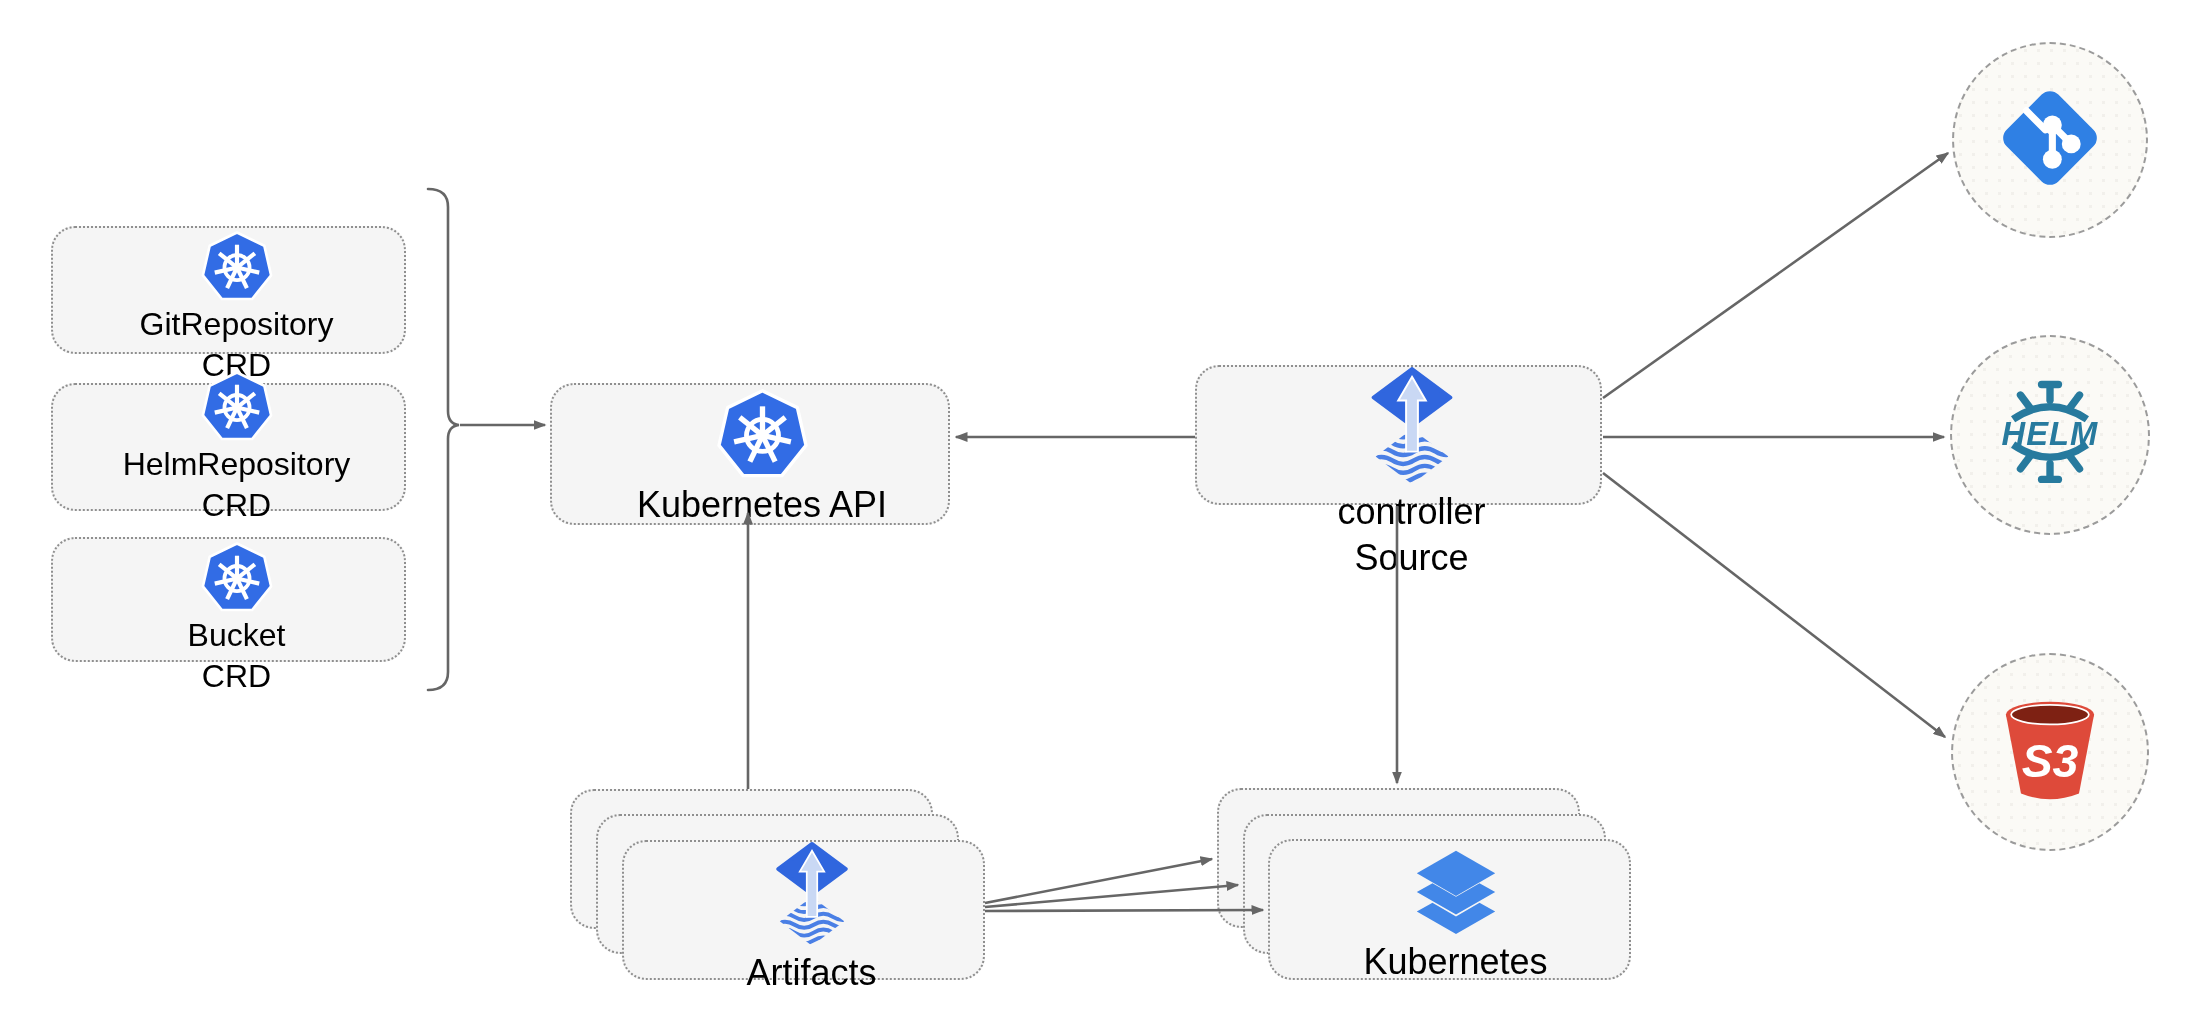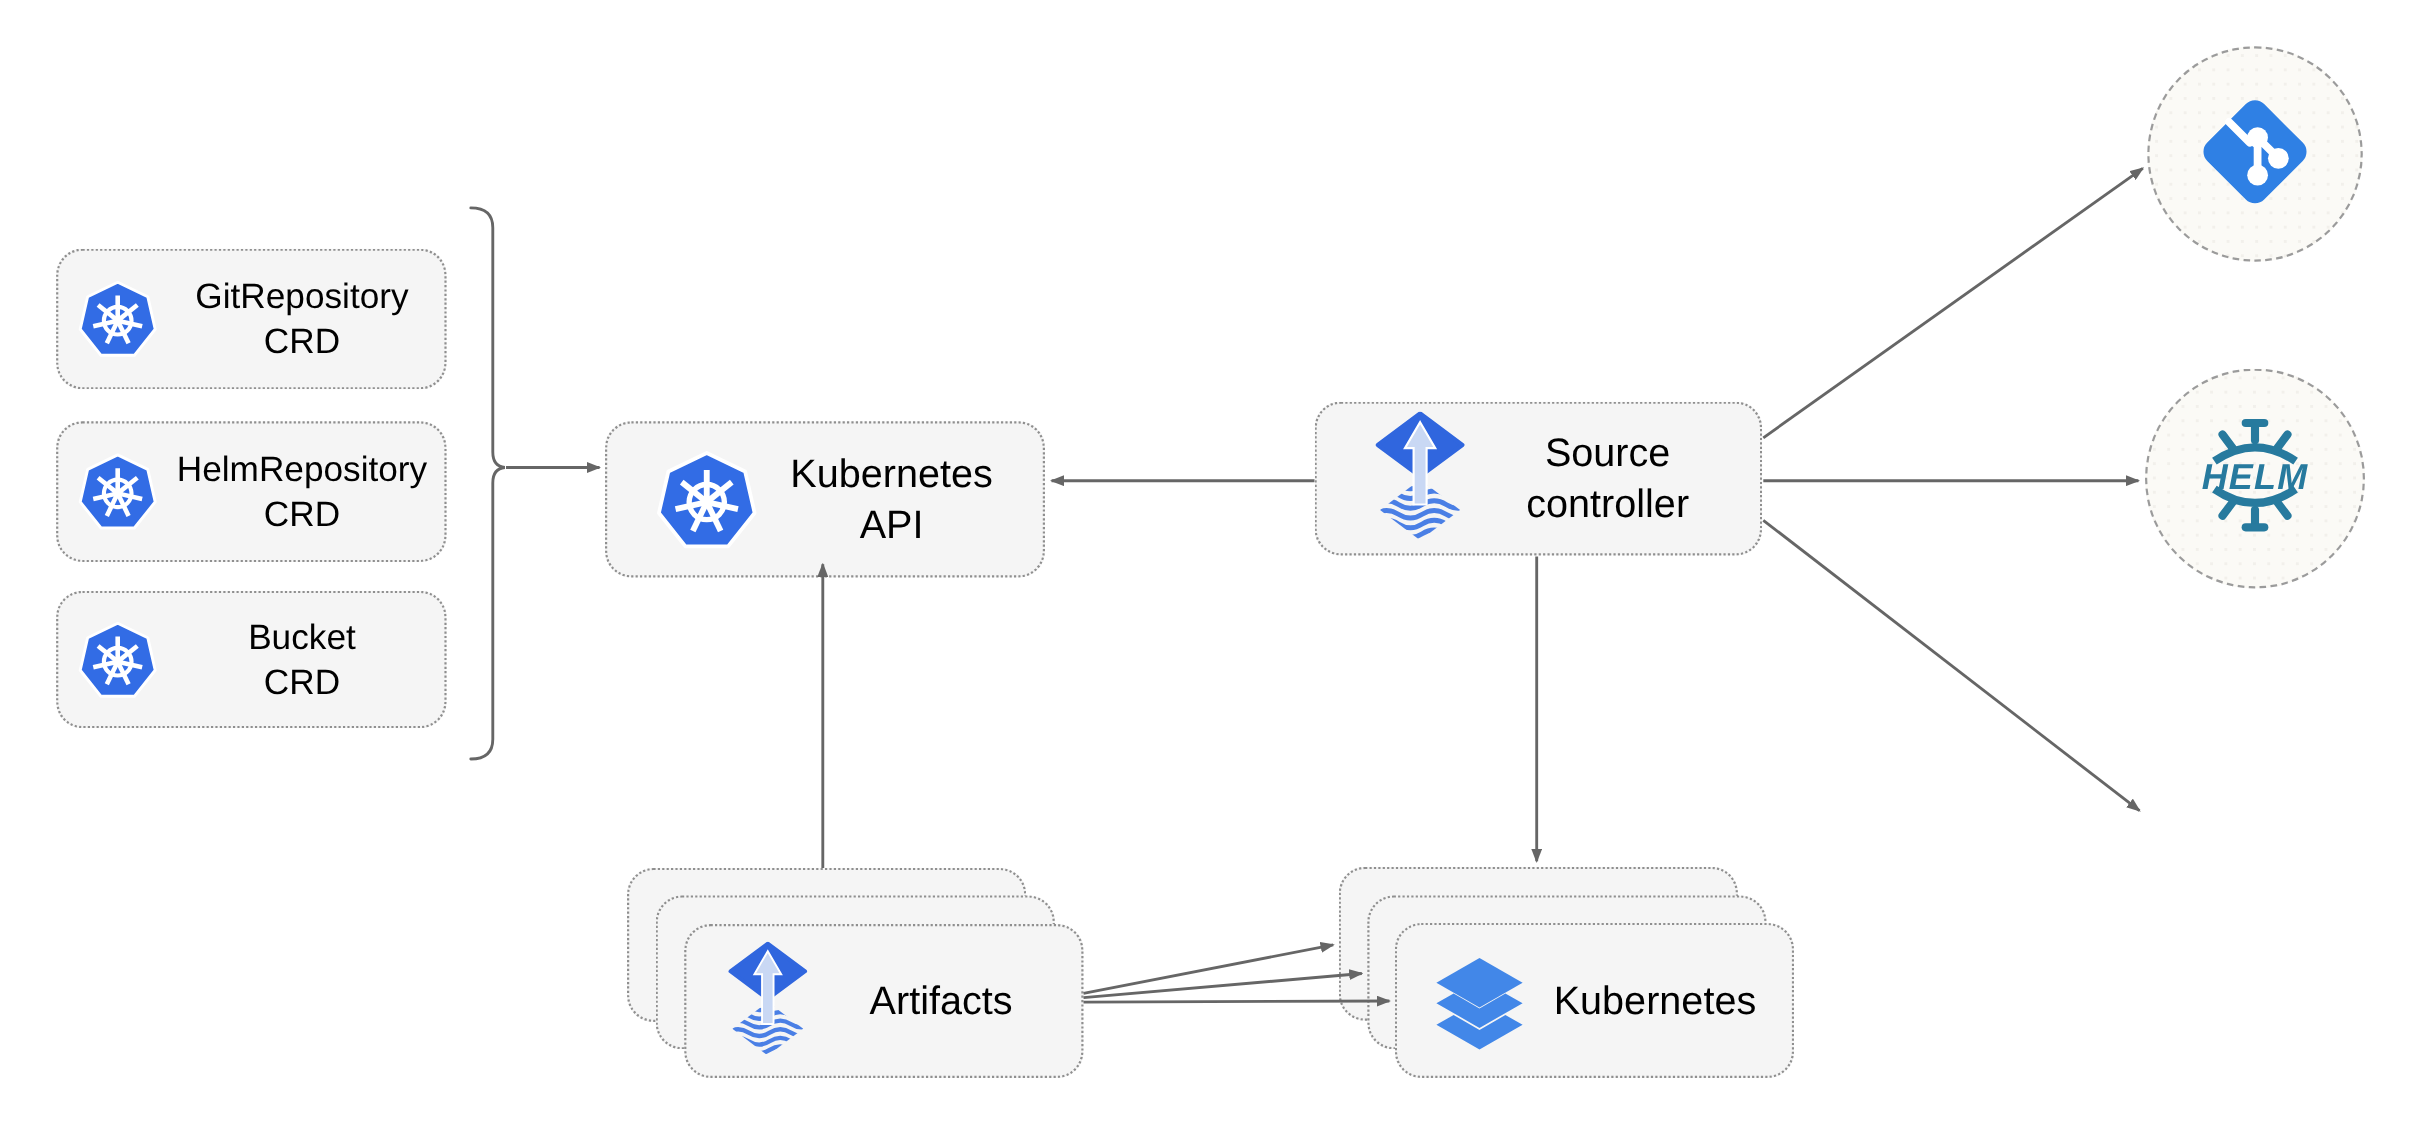--- a/index.html
+++ b/index.html
@@ -4,21 +4,21 @@
 <style>
   html,body{margin:0;padding:0;background:#ffffff;}
   #canvas{
     position:relative;width:2196px;height:1030px;background:#ffffff;overflow:hidden;
     font-family:"Liberation Sans", sans-serif;color:var(--text-color,#000);
   }
   .node{
     position:absolute;background:var(--box-fill,#f5f5f5);
     border:2.5px dotted var(--box-border,#8f8f8f);
     border-radius:24px;box-sizing:border-box;
-    display:flex;align-items:center;
+    display:flex;align-items:center;flex-direction:column;
   }
   .node .icon{flex:0 0 auto;display:flex;align-items:center;justify-content:center;}
   .node .lbl{flex:1 1 auto;text-align:center;font-size:32px;line-height:41px;color:#000;}
   .node.big .lbl{font-size:36px;line-height:46px;}
   .stack{position:absolute;background:var(--box-fill,#f5f5f5);
     border:2.5px dotted var(--box-border,#8f8f8f);border-radius:24px;box-sizing:border-box;}
   .ext-circle{
     position:absolute;border-radius:50%;
     border:2.5px dashed var(--circle-border,#9b9b9b);
     background-color:var(--circle-fill,#fbfaf6);
@@ -135,22 +135,22 @@
     <span class="lbl">Kubernetes API</span>
   </div>
 
   <div class="node big" style="left:1195px;top:365px;width:407px;height:140px;padding-left:44px;padding-right:18px;">
     <span class="icon">
       <svg width="100" height="122">
           <use href="#flux-logo"></use>
         </svg>
     </span>
     <span class="lbl">
+      <div>controller</div>
       <div>Source</div>
-      <div>controller</div>
     </span>
   </div>
 
   <div class="stack" style="left:570px;top:789px;width:363px;height:140px;"></div>
   <div class="stack" style="left:596px;top:814px;width:363px;height:140px;"></div>
   <div class="node big" style="left:622px;top:840px;width:363px;height:140px;padding-left:30px;padding-right:14px;">
     <span class="icon">
       <svg width="88" height="108">
           <use href="#flux-logo"></use>
         </svg>
@@ -192,20 +192,30 @@
           <line x1="37" y1="89" x2="46" y2="77"></line>
           <line x1="93" y1="89" x2="84" y2="77"></line>
           <line x1="57" y1="9" x2="73" y2="9"></line>
           <line x1="57" y1="99" x2="73" y2="99"></line>
         </g>
         <text x="65" y="66" text-anchor="middle" font-family="Liberation Sans, sans-serif" font-weight="bold" font-size="31" letter-spacing="1" style="fill:var(--helm-teal)">HELM</text>
       </svg>
     </span>
   </div>
 
+  <div class="ext-circle" style="left:1951px;top:653px;width:198px;height:198px;">
+    <span class="icon">
+      <svg width="116" height="122" viewBox="0 0 100 105">
+        <path d="M 12 22 L 88 22 L 75 90 Q 50 100 25 90 Z" style="fill:var(--s3-red)"></path>
+        <ellipse cx="50" cy="22" rx="38" ry="11" style="fill:var(--s3-red)"></ellipse>
+        <ellipse cx="50" cy="22" rx="33.5" ry="8.5" style="fill:var(--s3-dark)" stroke="#ffffff" stroke-width="1.5"></ellipse>
+        <text x="50" y="76" text-anchor="middle" font-family="Liberation Sans, sans-serif" font-weight="bold" font-size="40" fill="#ffffff">S3</text>
+      </svg>
+    </span>
+  </div>
 
   <svg id="connectors" width="2196" height="1030" viewBox="0 0 2196 1030">
     <defs>
       <marker id="ah" markerWidth="13" markerHeight="10" refX="11.5" refY="5" orient="auto" markerUnits="userSpaceOnUse">
         <path d="M0,0 L13,5 L0,10 Z" style="fill:var(--arrow-gray)"></path>
       </marker>
     </defs>
     <g style="stroke:var(--arrow-gray)" stroke-width="2.6" fill="none">
 
       <path d="M 428 189 Q 448 189 448 207 L 448 411 Q 448 424 459 425 Q 448 426 448 439 L 448 672 Q 448 690 428 690" stroke-linecap="round"></path>

